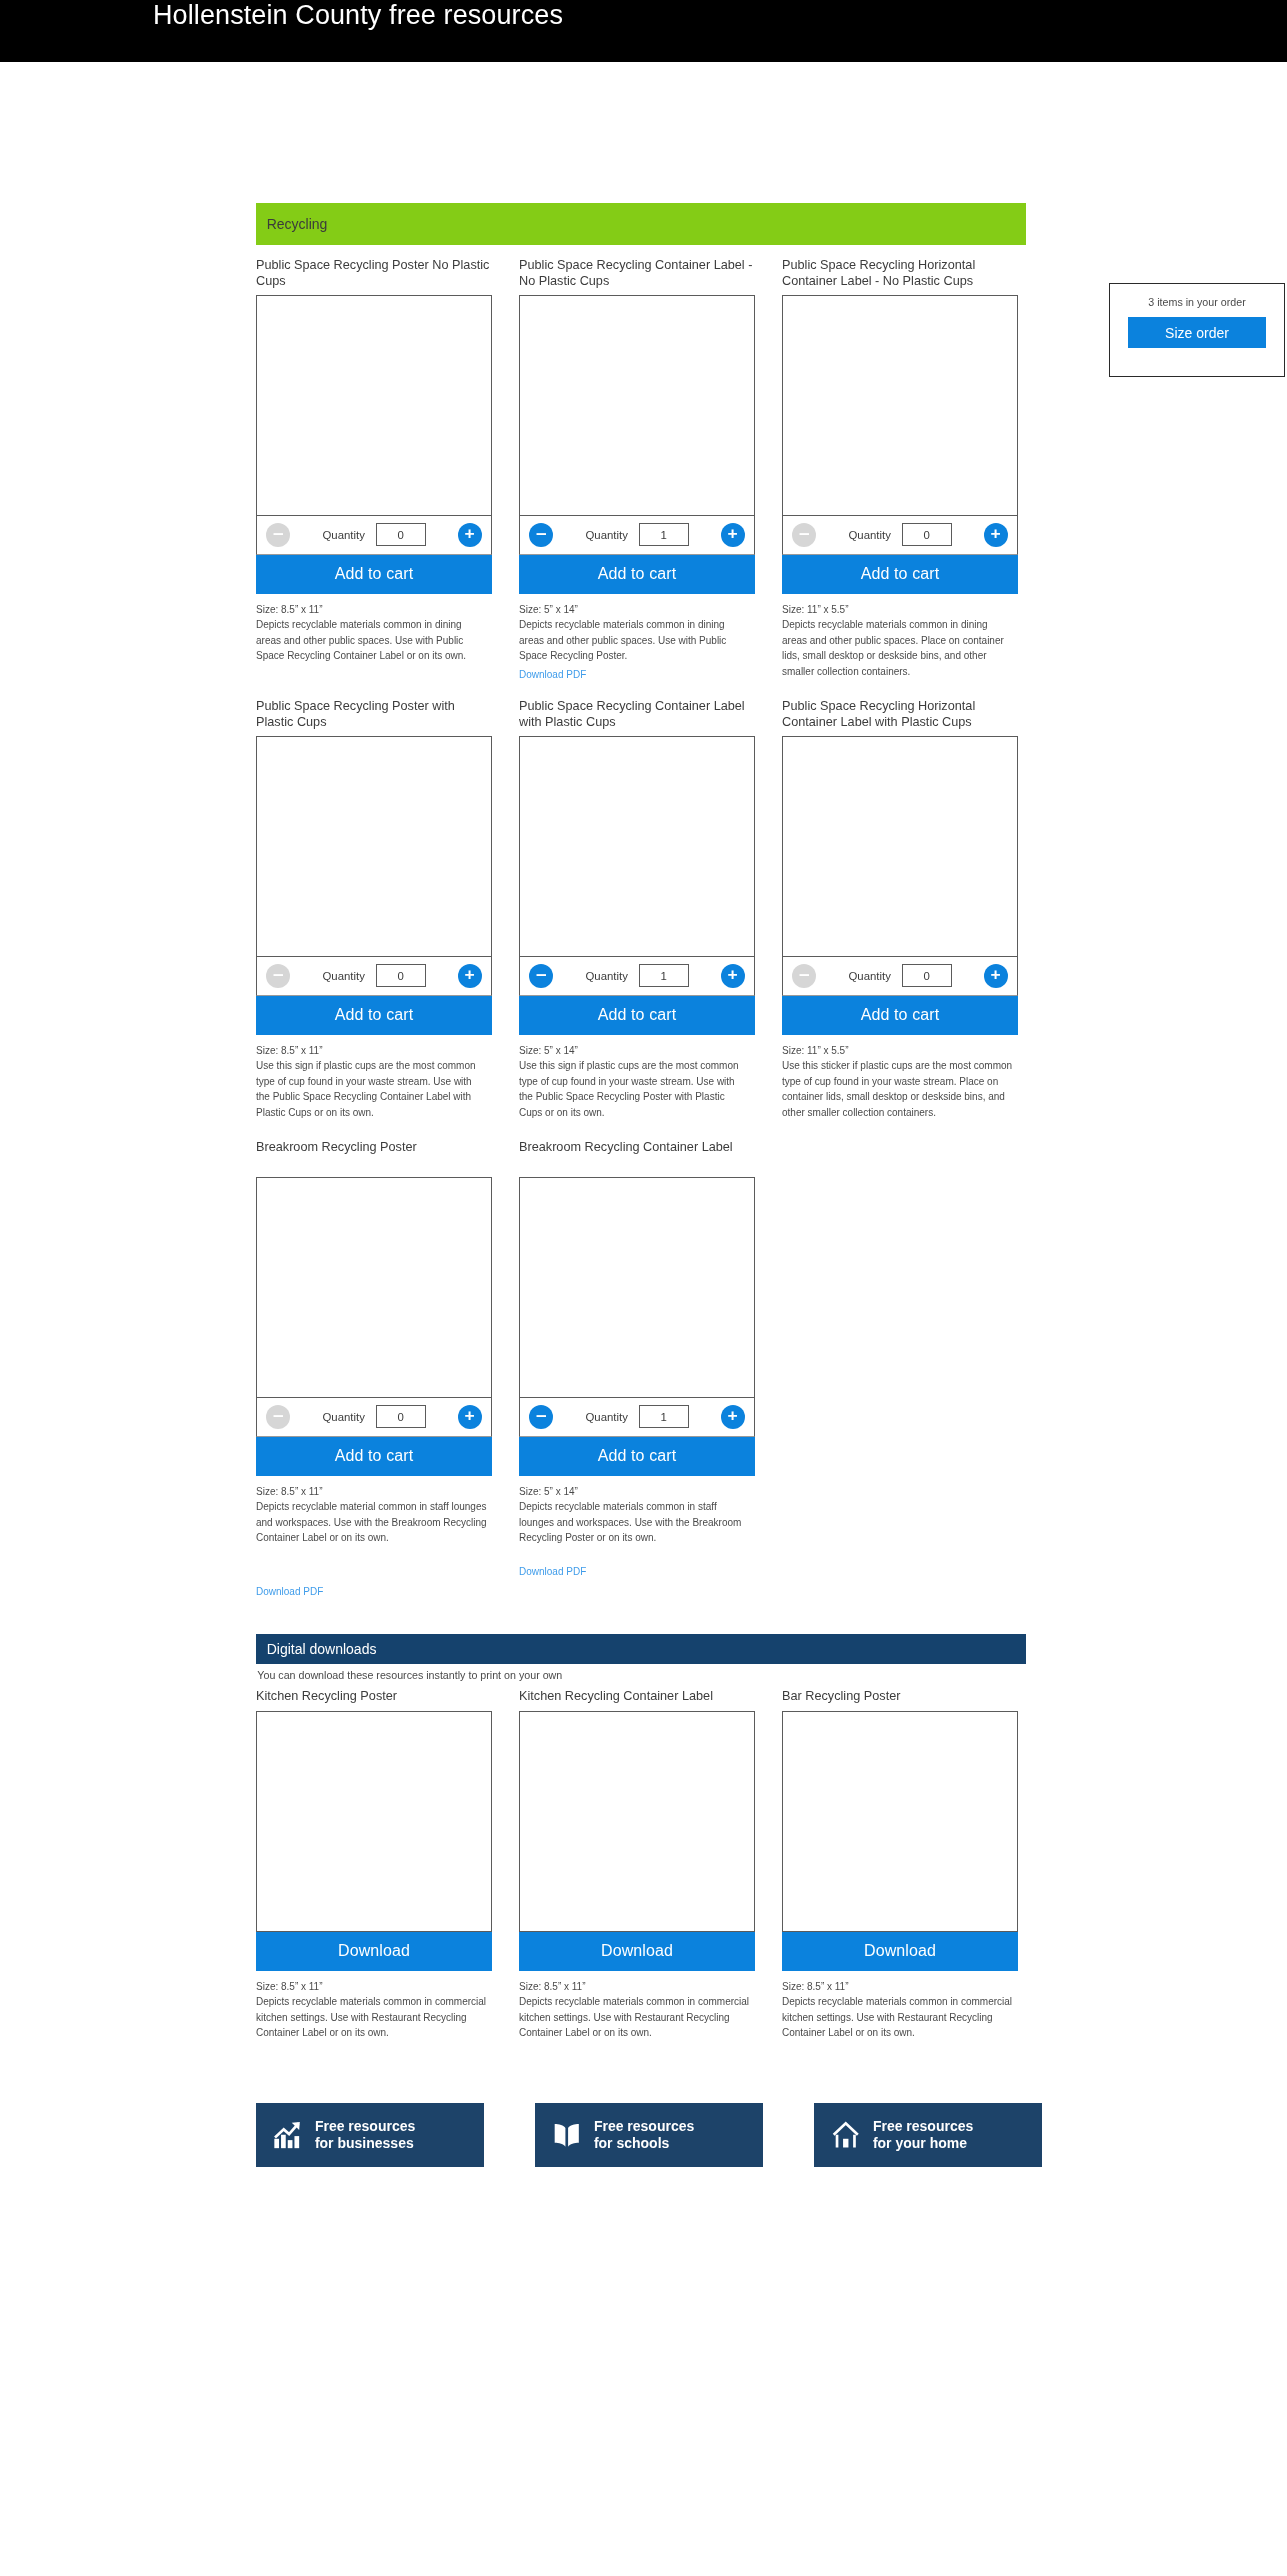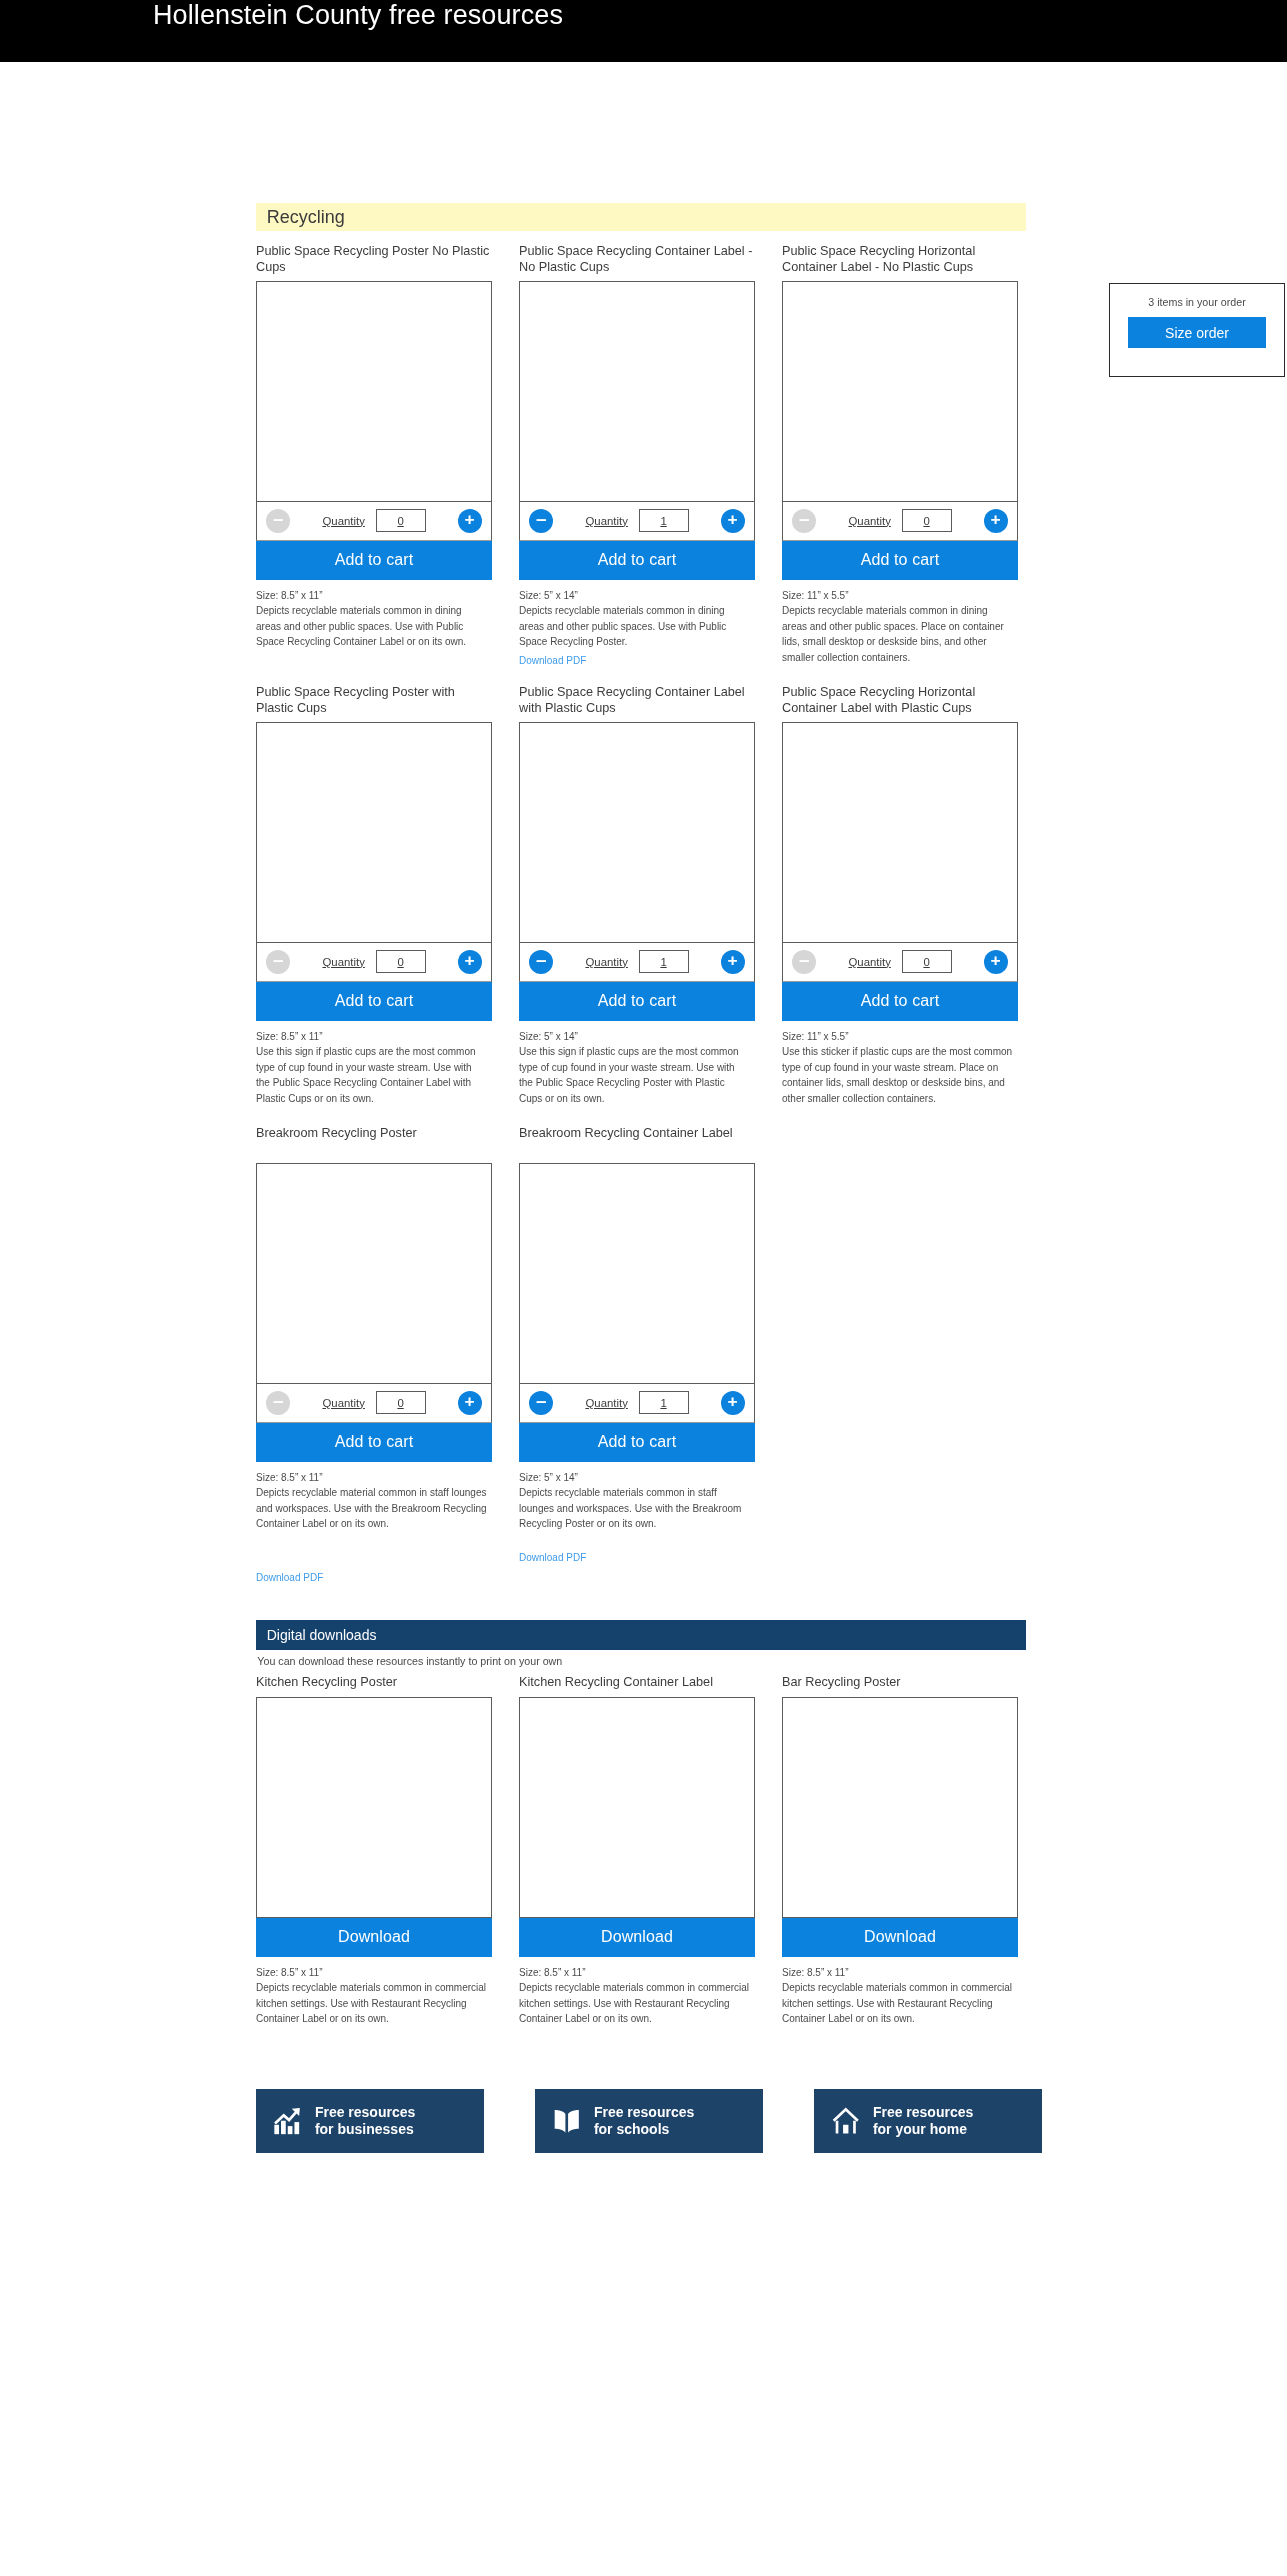--- a/index.html
+++ b/index.html
@@ -38,26 +38,26 @@
   }
   .content {
     position:absolute;
     left:256px;
     top:141px;
     width:770px;
   }
 
   
   .section-head {
-    background:#fef9c3;
-    height:28px;
+    background:#84cc16;
+    height:42px;
     display:flex;
     align-items:center;
     padding-left:10.7px;
-    font-size:18px;
+    font-size:14px;
     font-weight:400;
     color:#3b3b3b;
   }
   .sub-head {
     background:#15426d;
     height:29.5px;
     display:flex;
     align-items:center;
     padding-left:10.7px;
     color:#ffffff;
@@ -127,21 +127,21 @@
   .round-btn .glyph {
     color:#ffffff;
     font-size:17.4px;
     line-height:17.4px;
     font-weight:700;
     display:block;
     margin-top:-2px;
   }
   .round-btn.minus .glyph { font-size:19px; margin-top:-4px; }
 
-  .qty-mid { display:flex; align-items:center; gap:4px;text-decoration:underline; }
+  .qty-mid { display:flex; align-items:center; gap:4px; }
   .qty-label {
     font-size:11.4px;
     color:#3c3c3c;
     margin-right:6.7px;
   }
   .qty-input {
     width:50px;
     height:23px;
     border:0.7px solid #5b5b5b;
     text-align:center;

